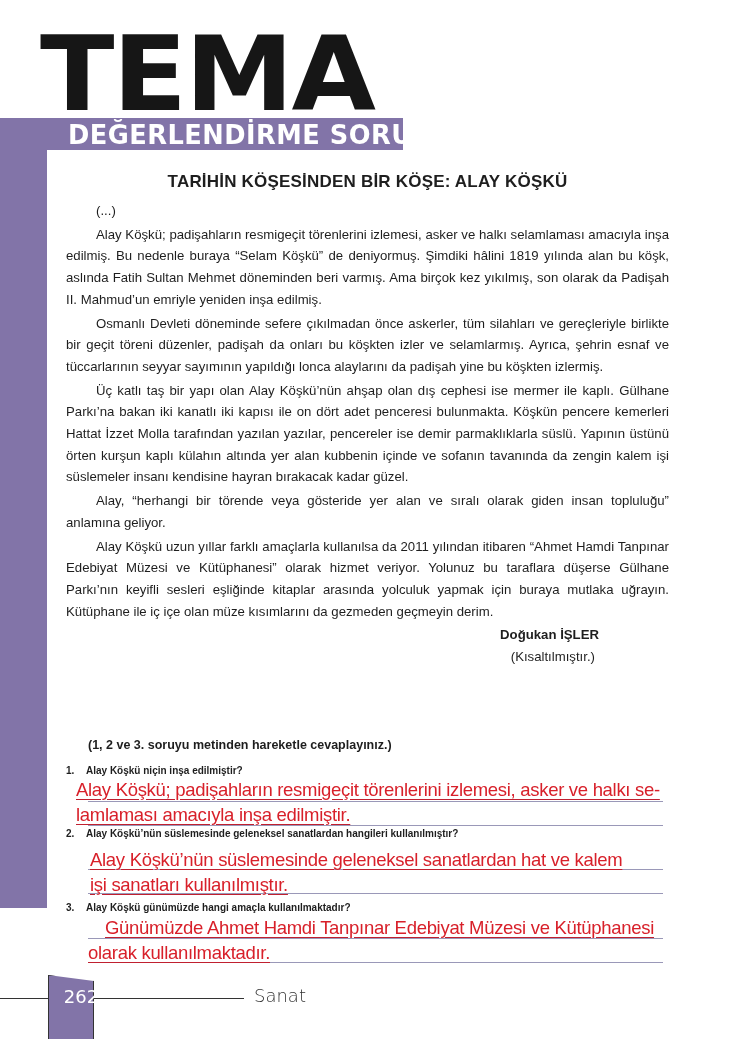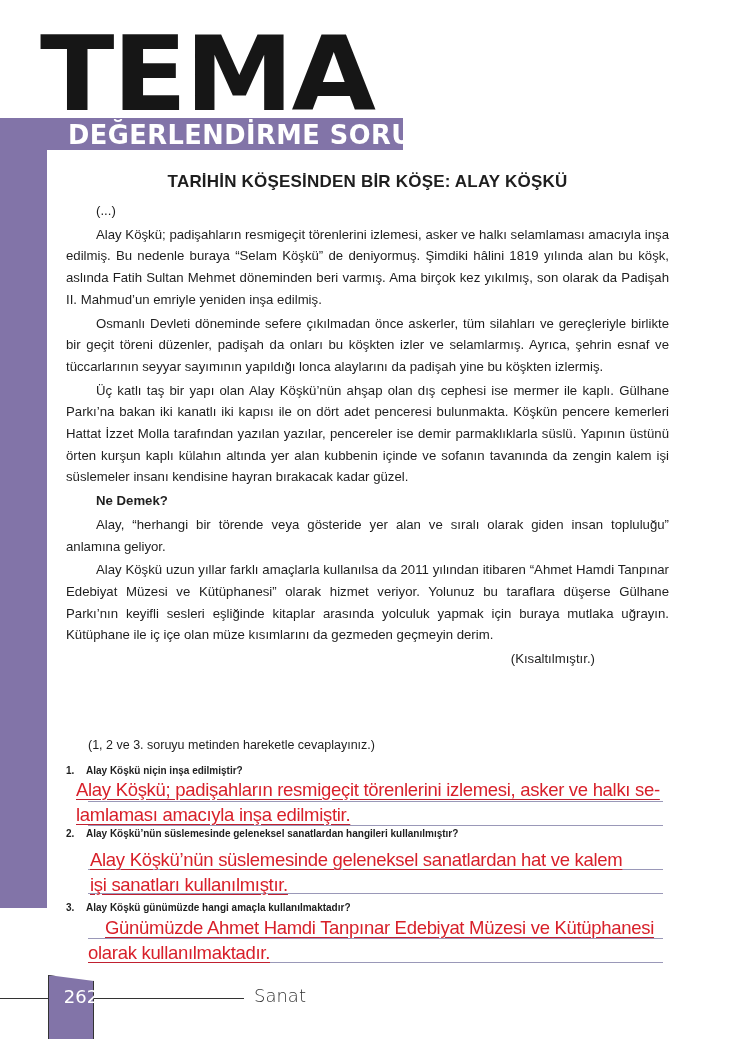--- a/index.html
+++ b/index.html
@@ -39,21 +39,21 @@
   .article h1 {
     margin: 0 0 6px 0; text-align: center; font-size: 17px; font-weight: bold;
     line-height: 24px; letter-spacing: 0.2px;
   }
   .article p { margin: 0 0 2px 0; text-align: justify; text-indent: 30px; }
   .article .sub { font-weight: bold; text-indent: 30px; margin: 0 0 2px 0; }
   .signature { text-align: right; padding-right: 70px; font-weight: bold; margin-top: 2px; }
   .source { text-align: right; padding-right: 74px; }
   .instruction {
     position: absolute; left: 88px; top: 738px;
-    font-family: "Liberation Sans", sans-serif; font-size: 12.5px; font-weight: normal; color: #1e1e1e;
+    font-family: "Liberation Sans", sans-serif; font-size: 12.5px; font-weight: bold; color: #1e1e1e;
   }
   .q {
     position: absolute; left: 66px;
     font-family: "Liberation Sans", sans-serif; font-size: 10px; font-weight: bold; color: #1e1e1e;
   }
   .q .num { display: inline-block; width: 20px; }
   .ans-line {
     position: absolute; height: 1px; background: #9a98b8;
   }
   .ans {
@@ -86,23 +86,23 @@
 <div class="purple-side"></div>
 <div class="subtitle">DEĞERLENDİRME SORULARI</div>
 <div class="white-card"></div>
 
 <div class="article">
   <h1>TARİHİN KÖŞESİNDEN BİR KÖŞE: ALAY KÖŞKÜ</h1>
   <p>(...)</p>
   <p>Alay Köşkü; padişahların resmigeçit törenlerini izlemesi, asker ve halkı selamlaması amacıyla inşa edilmiş. Bu nedenle buraya “Selam Köşkü” de deniyormuş. Şimdiki hâlini 1819 yılında alan bu köşk, aslında Fatih Sultan Mehmet döneminden beri varmış. Ama birçok kez yıkılmış, son olarak da Padişah II. Mahmud’un emriyle yeniden inşa edilmiş.</p>
   <p>Osmanlı Devleti döneminde sefere çıkılmadan önce askerler, tüm silahları ve gereçleriyle birlikte bir geçit töreni düzenler, padişah da onları bu köşkten izler ve selamlarmış. Ayrıca, şehrin esnaf ve tüccarlarının seyyar sayımının yapıldığı lonca alaylarını da padişah yine bu köşkten izlermiş.</p>
   <p>Üç katlı taş bir yapı olan Alay Köşkü’nün ahşap olan dış cephesi ise mermer ile kaplı. Gülhane Parkı’na bakan iki kanatlı iki kapısı ile on dört adet penceresi bulunmakta. Köşkün pencere kemerleri Hattat İzzet Molla tarafından yazılan yazılar, pencereler ise demir parmaklıklarla süslü. Yapının üstünü örten kurşun kaplı külahın altında yer alan kubbenin içinde ve sofanın tavanında da zengin kalem işi süslemeler insanı kendisine hayran bırakacak kadar güzel.</p>
-  <div class="sub">Ne Demek?</div>
   <p>Alay, “herhangi bir törende veya gösteride yer alan ve sıralı olarak giden insan topluluğu” anlamına geliyor.</p>
   <p>Alay Köşkü uzun yıllar farklı amaçlarla kullanılsa da 2011 yılından itibaren “Ahmet Hamdi Tanpınar Edebiyat Müzesi ve Kütüphanesi” olarak hizmet veriyor. Yolunuz bu taraflara düşerse Gülhane Parkı’nın keyifli sesleri eşliğinde kitaplar arasında yolculuk yapmak için buraya mutlaka uğrayın. Kütüphane ile iç içe olan müze kısımlarını da gezmeden geçmeyin derim.</p>
+  <div class="signature">Doğukan İŞLER</div>
   <div class="source">(Kısaltılmıştır.)</div>
 </div>
 
 <div class="instruction">(1, 2 ve 3. soruyu metinden hareketle cevaplayınız.)</div>
 
 <div class="q" style="top:765px">
   <span class="num">1.</span><span>Alay Köşkü niçin inşa edilmiştir?</span>
 </div>
 <div class="ans-line" style="left:88px; top:801px; width:575px;"></div>
 <div class="ans-line" style="left:88px; top:825px; width:575px;"></div>

